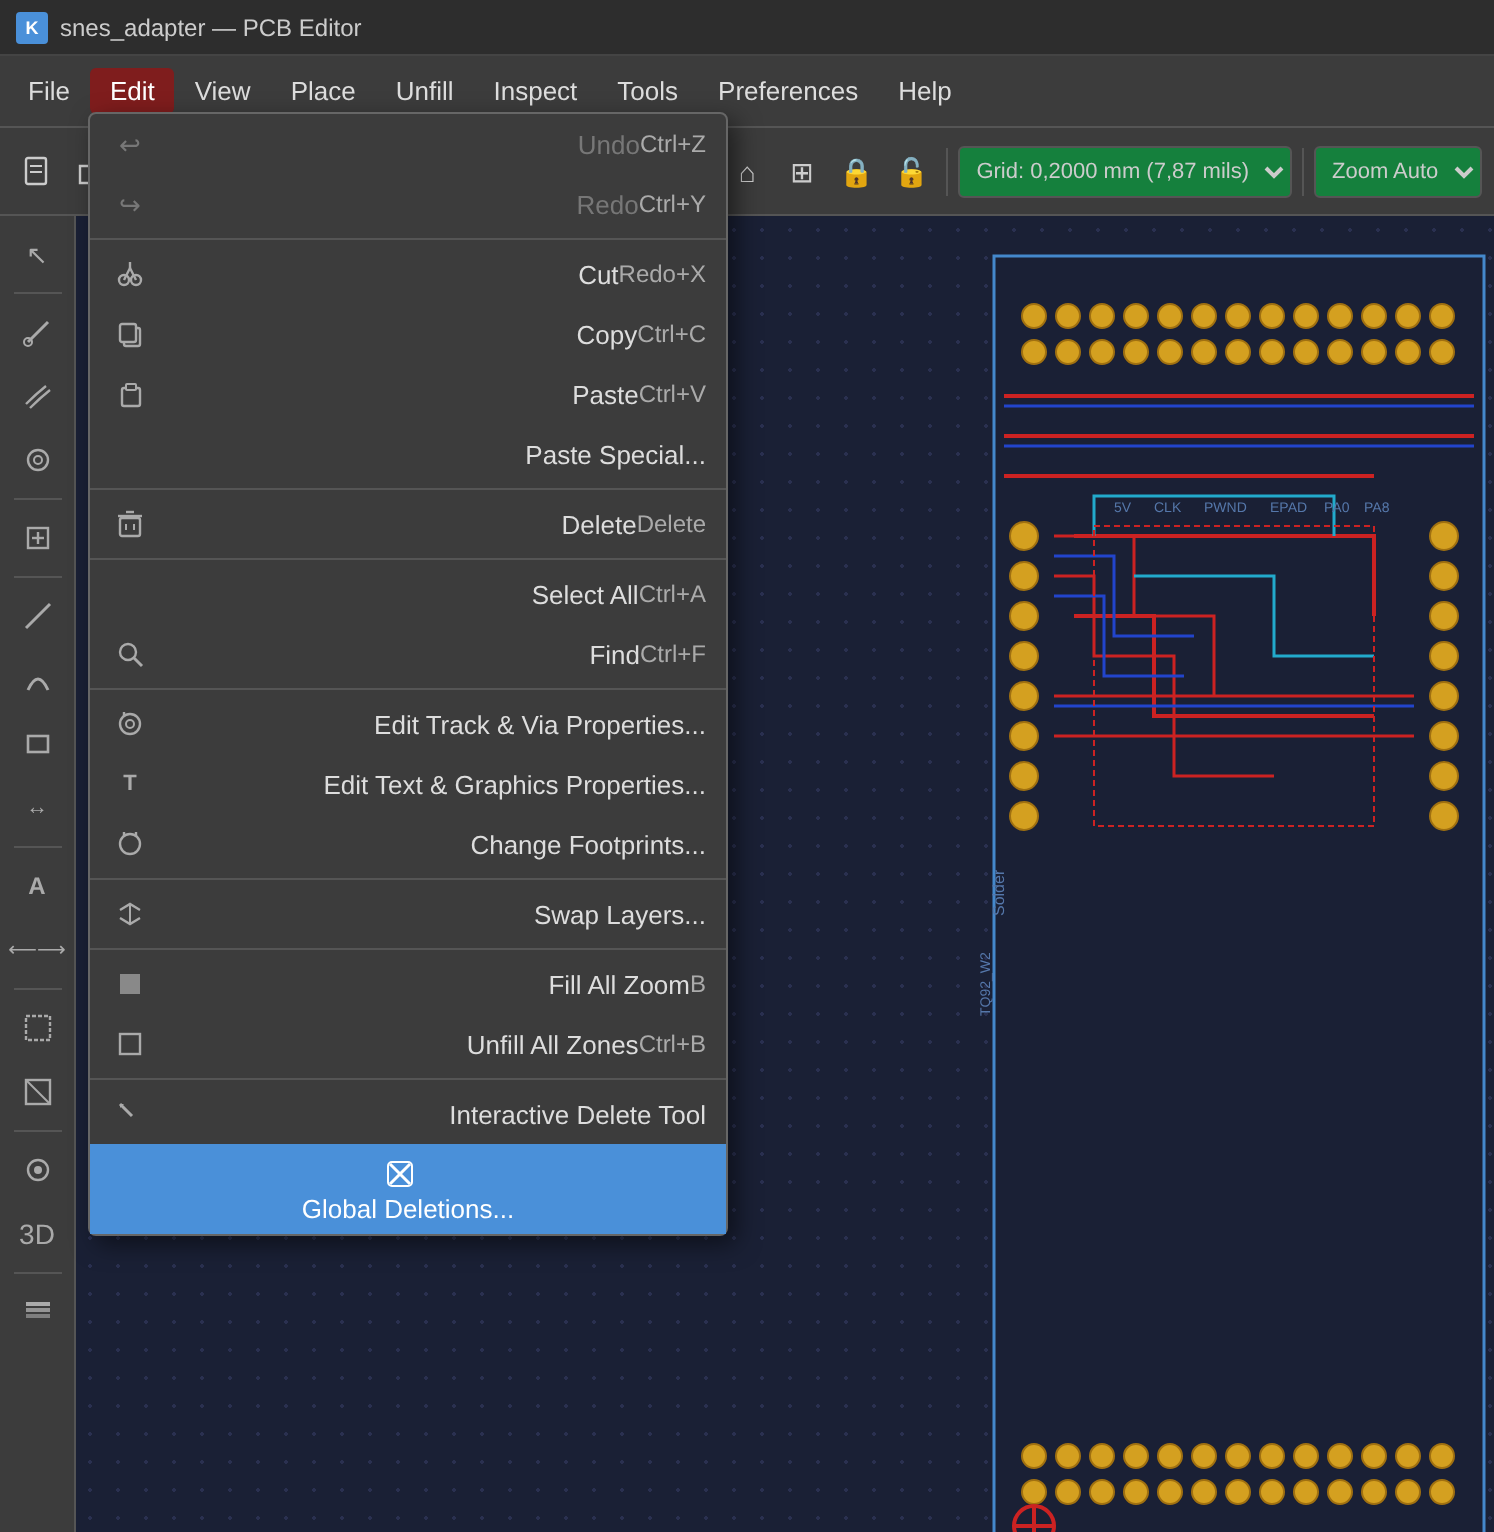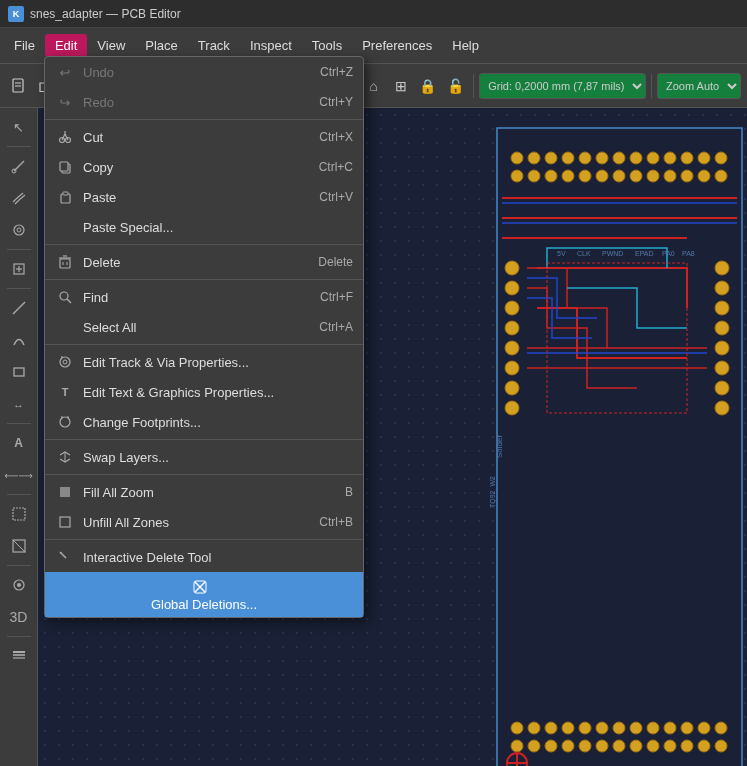--- a/index.html
+++ b/index.html
@@ -50,21 +50,21 @@
       z-index: 100;
     }
     .menu-item {
       padding: 4px 10px;
       color: #ddd;
       cursor: pointer;
       border-radius: 3px;
       font-size: 13px;
     }
     .menu-item.active {
-      background: #be185d;
+      background: #7f1d1d;
       color: white;
     }
 
     
     #toolbar {
       height: 44px;
       background: #3c3c3c;
       display: flex;
       align-items: center;
       padding: 0 6px;
@@ -190,20 +190,21 @@
       height: 20px;
       display: flex;
       align-items: center;
       justify-content: center;
       margin-right: 8px;
       flex-shrink: 0;
       font-size: 13px;
     }
     .menu-entry .entry-label {
       flex: 1;
+      text-align: right;
     }
     .menu-entry .entry-shortcut {
       color: #aaa;
       font-size: 12px;
     }
     .menu-entry.highlighted .entry-shortcut {
       color: #cce;
     }
     .menu-separator {
       height: 1px;
@@ -223,21 +224,21 @@
 <div id="title-bar">
   <span class="title-icon">K</span>
   <span>snes_adapter — PCB Editor</span>
 </div>
 
 <div id="menu-bar">
   <div class="menu-item">File</div>
   <div class="menu-item active">Edit</div>
   <div class="menu-item">View</div>
   <div class="menu-item">Place</div>
-  <div class="menu-item">Track</div>
+  <div class="menu-item">Unfill</div>
   <div class="menu-item">Inspect</div>
   <div class="menu-item">Tools</div>
   <div class="menu-item">Preferences</div>
   <div class="menu-item">Help</div>
 </div>
 
 <div id="toolbar">
   <button class="tb-btn">
     <svg class="icon-svg" viewBox="0 0 16 16" fill="#ccc">
         <rect x="2" y="1" width="10" height="13" rx="1" fill="none" stroke="#ccc" stroke-width="1.2"></rect>
@@ -503,21 +504,21 @@
     <span class="entry-icon">
       <svg width="14" height="14" viewBox="0 0 14 14" fill="none">
           <circle cx="4" cy="10" r="2.5" stroke="#aaa" stroke-width="1.2"></circle>
           <circle cx="10" cy="10" r="2.5" stroke="#aaa" stroke-width="1.2"></circle>
           <line x1="4" y1="10" x2="7" y2="4" stroke="#aaa" stroke-width="1.2"></line>
           <line x1="10" y1="10" x2="7" y2="4" stroke="#aaa" stroke-width="1.2"></line>
           <line x1="7" y1="4" x2="7" y2="1" stroke="#aaa" stroke-width="1.2"></line>
         </svg>
     </span>
     <span class="entry-label">Cut</span>
-    <span class="entry-shortcut">Ctrl+X</span>
+    <span class="entry-shortcut">Redo+X</span>
   </div>
 
   <div class="menu-entry">
     <span class="entry-icon">
       <svg width="14" height="14" viewBox="0 0 14 14" fill="none">
           <rect x="4" y="4" width="8" height="9" rx="1" stroke="#aaa" stroke-width="1.2"></rect>
           <rect x="2" y="2" width="8" height="9" rx="1" stroke="#aaa" stroke-width="1.2" fill="#3c3c3c"></rect>
         </svg>
     </span>
     <span class="entry-label">Copy</span>
@@ -551,35 +552,35 @@
           <line x1="5" y1="7" x2="5" y2="10" stroke="#aaa" stroke-width="1"></line>
           <line x1="9" y1="7" x2="9" y2="10" stroke="#aaa" stroke-width="1"></line>
         </svg>
     </span>
     <span class="entry-label">Delete</span>
     <span class="entry-shortcut">Delete</span>
   </div>
   <div class="menu-separator"></div>
 
   <div class="menu-entry">
-    <span class="entry-icon">
-      <svg width="14" height="14" viewBox="0 0 14 14" fill="none">
-          <circle cx="6" cy="6" r="4" stroke="#aaa" stroke-width="1.2"></circle>
-          <line x1="9" y1="9" x2="13" y2="13" stroke="#aaa" stroke-width="1.5"></line>
-        </svg>
-    </span>
-    <span class="entry-label">Find</span>
-    <span class="entry-shortcut">Ctrl+F</span>
-  </div>
-
-  <div class="menu-entry">
     <span class="entry-icon"></span>
     <span class="entry-label">Select All</span>
     <span class="entry-shortcut">Ctrl+A</span>
   </div>
+
+  <div class="menu-entry">
+    <span class="entry-icon">
+      <svg width="14" height="14" viewBox="0 0 14 14" fill="none">
+          <circle cx="6" cy="6" r="4" stroke="#aaa" stroke-width="1.2"></circle>
+          <line x1="9" y1="9" x2="13" y2="13" stroke="#aaa" stroke-width="1.5"></line>
+        </svg>
+    </span>
+    <span class="entry-label">Find</span>
+    <span class="entry-shortcut">Ctrl+F</span>
+  </div>
   <div class="menu-separator"></div>
 
   <div class="menu-entry">
     <span class="entry-icon">
       <svg width="14" height="14" viewBox="0 0 14 14" fill="none">
           <circle cx="7" cy="7" r="5" stroke="#aaa" stroke-width="1.2"></circle>
           <circle cx="7" cy="7" r="2" stroke="#aaa" stroke-width="1"></circle>
           <line x1="4" y1="1" x2="4" y2="3" stroke="#aaa" stroke-width="1.2"></line>
         </svg>
     </span>

